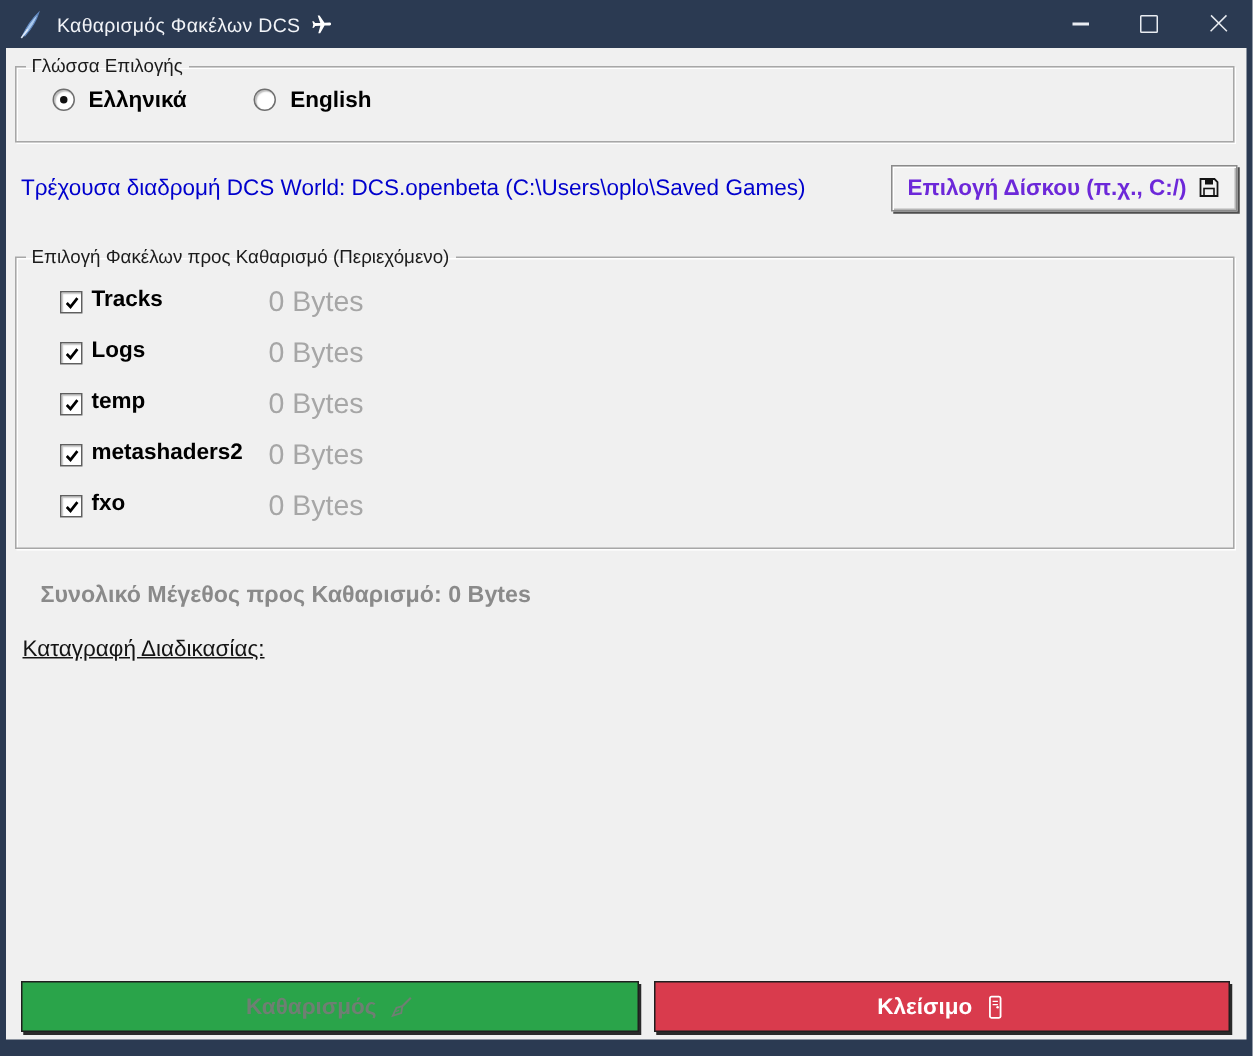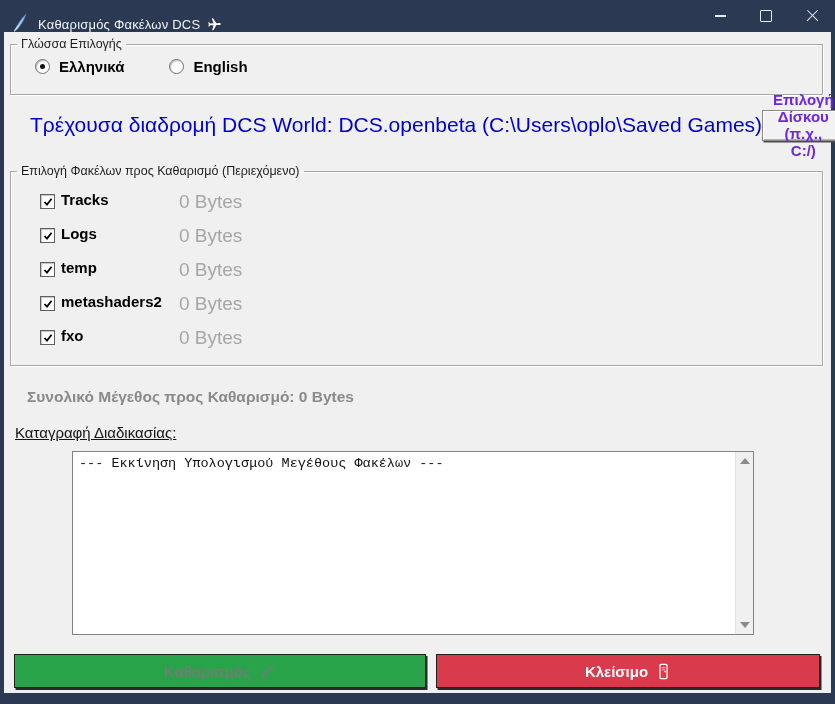--- a/index.html
+++ b/index.html
@@ -5,21 +5,21 @@
   html,body{margin:0;padding:0;}
   body{
     width:835px;height:704px;overflow:hidden;
     font-family:"Liberation Sans", sans-serif;
     -webkit-font-smoothing:antialiased;
   }
   .window{position:relative;width:835px;height:704px;background:#2b3a52;}
   
   .titlebar{
     position:absolute;top:0;left:0;right:0;height:32px;
-    display:flex;align-items:flex-end;color:#f2f4f8;
+    display:flex;align-items:center;color:#f2f4f8;
   }
   .app-icon{margin-left:12px;display:flex;align-items:center;}
   .title-text{margin-left:10px;font-size:13px;letter-spacing:.2px;}
   .title-plane{margin-left:7px;display:flex;align-items:center;}
   .win-controls{margin-left:auto;display:flex;height:32px;}
   .win-btn{width:46px;height:32px;display:flex;align-items:center;justify-content:center;cursor:default;}
   .glyph-min{width:11px;height:1.5px;background:#e9ecf1;}
   .glyph-max{width:10px;height:10px;border:1.2px solid #e9ecf1;border-radius:1px;}
   .glyph-close{position:relative;width:13px;height:13px;}
   .glyph-close::before,.glyph-close::after{
@@ -43,21 +43,21 @@
   .radio-opt{display:flex;align-items:center;gap:9px;}
   .radio-circ{
     width:13px;height:13px;border-radius:50%;background:#fff;
     border:1px solid #6f6f6f;box-shadow:inset 1px 1px 1px #bdbdbd;
     display:flex;align-items:center;justify-content:center;flex:0 0 auto;
   }
   .radio-circ.checked::after{content:"";width:5px;height:5px;border-radius:50%;background:#111;}
   .radio-label{font-size:15px;font-weight:bold;color:#000;}
   
   .path-row{position:absolute;left:10px;top:76px;right:6px;height:34px;display:flex;align-items:center;}
-  .path-label{font-size:21px;color:#0000cd;white-space:nowrap;margin-left:16px;}
+  .path-label{font-size:15px;color:#0000cd;white-space:nowrap;}
   .disk-btn{
     margin-left:auto;height:31px;padding:0 10px;display:flex;align-items:center;gap:7px;
     background:#f2f2f2;border:1px solid #8a8a8a;
     box-shadow:inset 1px 1px 0 #ffffff, inset -1px -1px 0 #b5b5b5, 1.5px 1.5px 0 #4d4d4d;
     font-size:15px;font-weight:bold;color:#6d28d9;cursor:default;
   }
   
   .folders-frame{left:6px;top:132px;width:811px;height:200px;}
   .folder-row{position:relative;height:34px;}
   .folder-row:first-of-type{margin-top:6px;}
@@ -208,27 +208,20 @@
             </svg>
         </span>
         <span class="folder-name">fxo</span>
         <span class="folder-size">0 Bytes</span>
       </div>
     </fieldset>
 
     <div class="total-label">Συνολικό Μέγεθος προς Καθαρισμό: 0 Bytes</div>
     <div class="log-label">Καταγραφή Διαδικασίας:</div>
 
-    <div class="logbox">
-      <div class="log-text">--- Εκκίνηση Υπολογισμού Μεγέθους Φακέλων ---</div>
-      <div class="scrollbar">
-        <span class="sb-arrow sb-up"></span>
-        <span class="sb-arrow sb-down"></span>
-      </div>
-    </div>
 
     <button class="action-btn close-btn">
       <span>Κλείσιμο</span>
       <span>
         <svg width="15" height="17" viewBox="0 0 20 24">
           <rect x="5" y="2" width="10" height="20" rx="1.5" fill="none" stroke="#ffffff" stroke-width="1.7"></rect>
           <circle cx="12.2" cy="12" r="1.2" fill="#ffffff"></circle>
           <path d="M7.5 6.5 h5 M7.5 9.5 h5" stroke="#ffffff" stroke-width="1.1"></path>
         </svg>
       </span>

